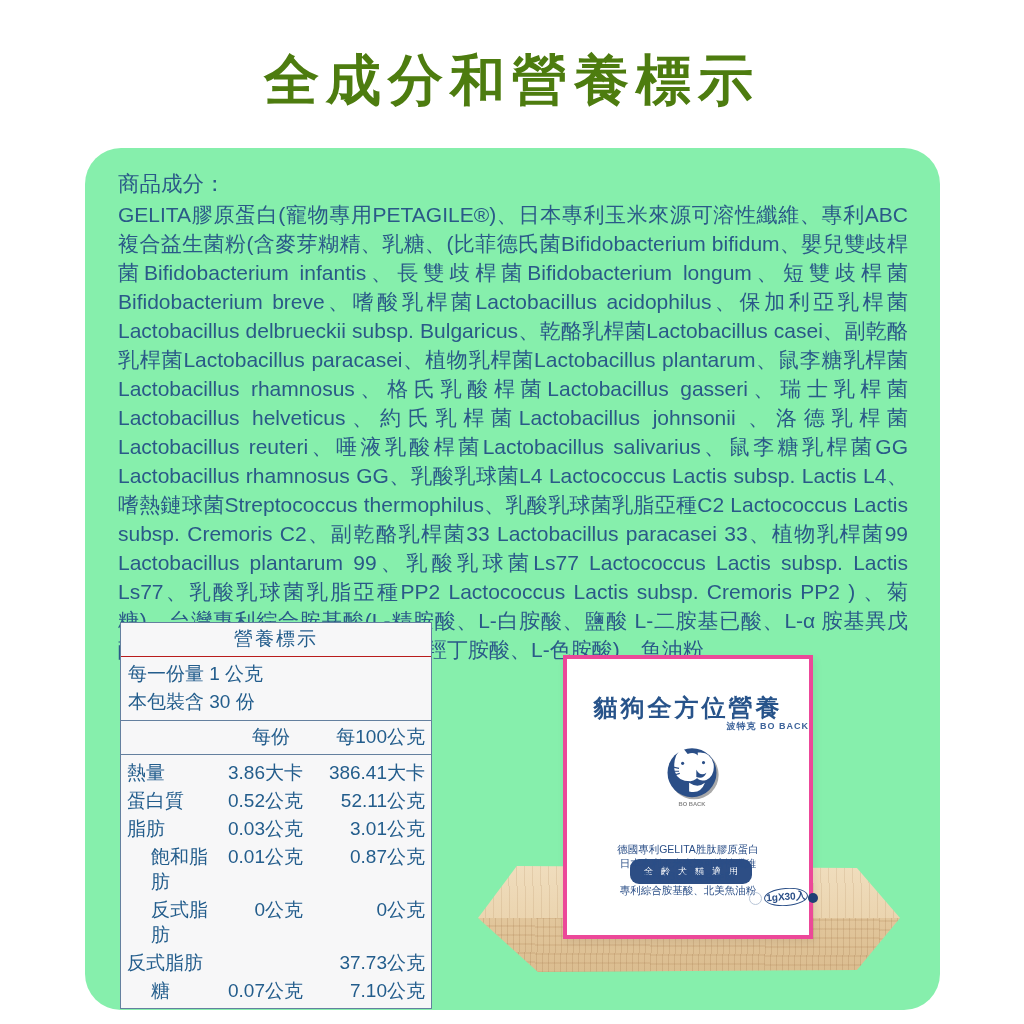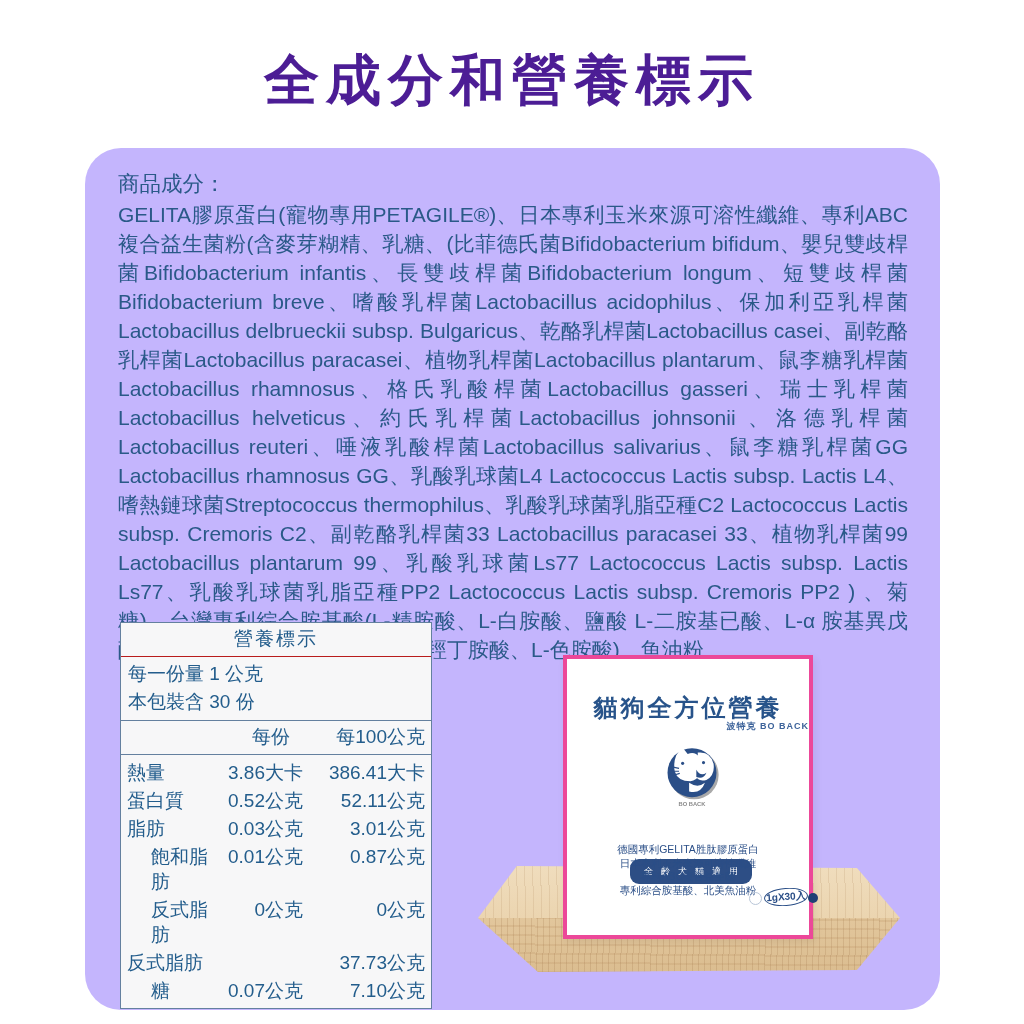--- a/index.html
+++ b/index.html
@@ -5,26 +5,26 @@
   html,body{margin:0;padding:0;}
   body{
     width:1024px;height:1024px;position:relative;overflow:hidden;
     background:#ffffff;
     font-family:"Liberation Sans","DejaVu Sans",sans-serif;
   }
   
   .page-title{
     position:absolute;top:44px;left:0;width:1024px;
     text-align:center;font-size:55px;font-weight:700;
-    letter-spacing:7px;color:#4c1d95;
+    letter-spacing:7px;color:#4d7c0f;
   }
   
   .panel{
     position:absolute;left:85px;top:148px;width:855px;height:862px;
-    background:#c4b5fd;border-radius:36px;
+    background:#86efac;border-radius:36px;
   }
   .ing-label{
     position:absolute;left:33px;top:21px;
     font-size:21.5px;color:#2a5988;font-weight:500;
   }
   .ing-text{
     position:absolute;left:33px;top:52px;width:790px;
     font-size:21px;line-height:29px;color:#2a5988;
     text-align:justify;font-weight:500;
   }

